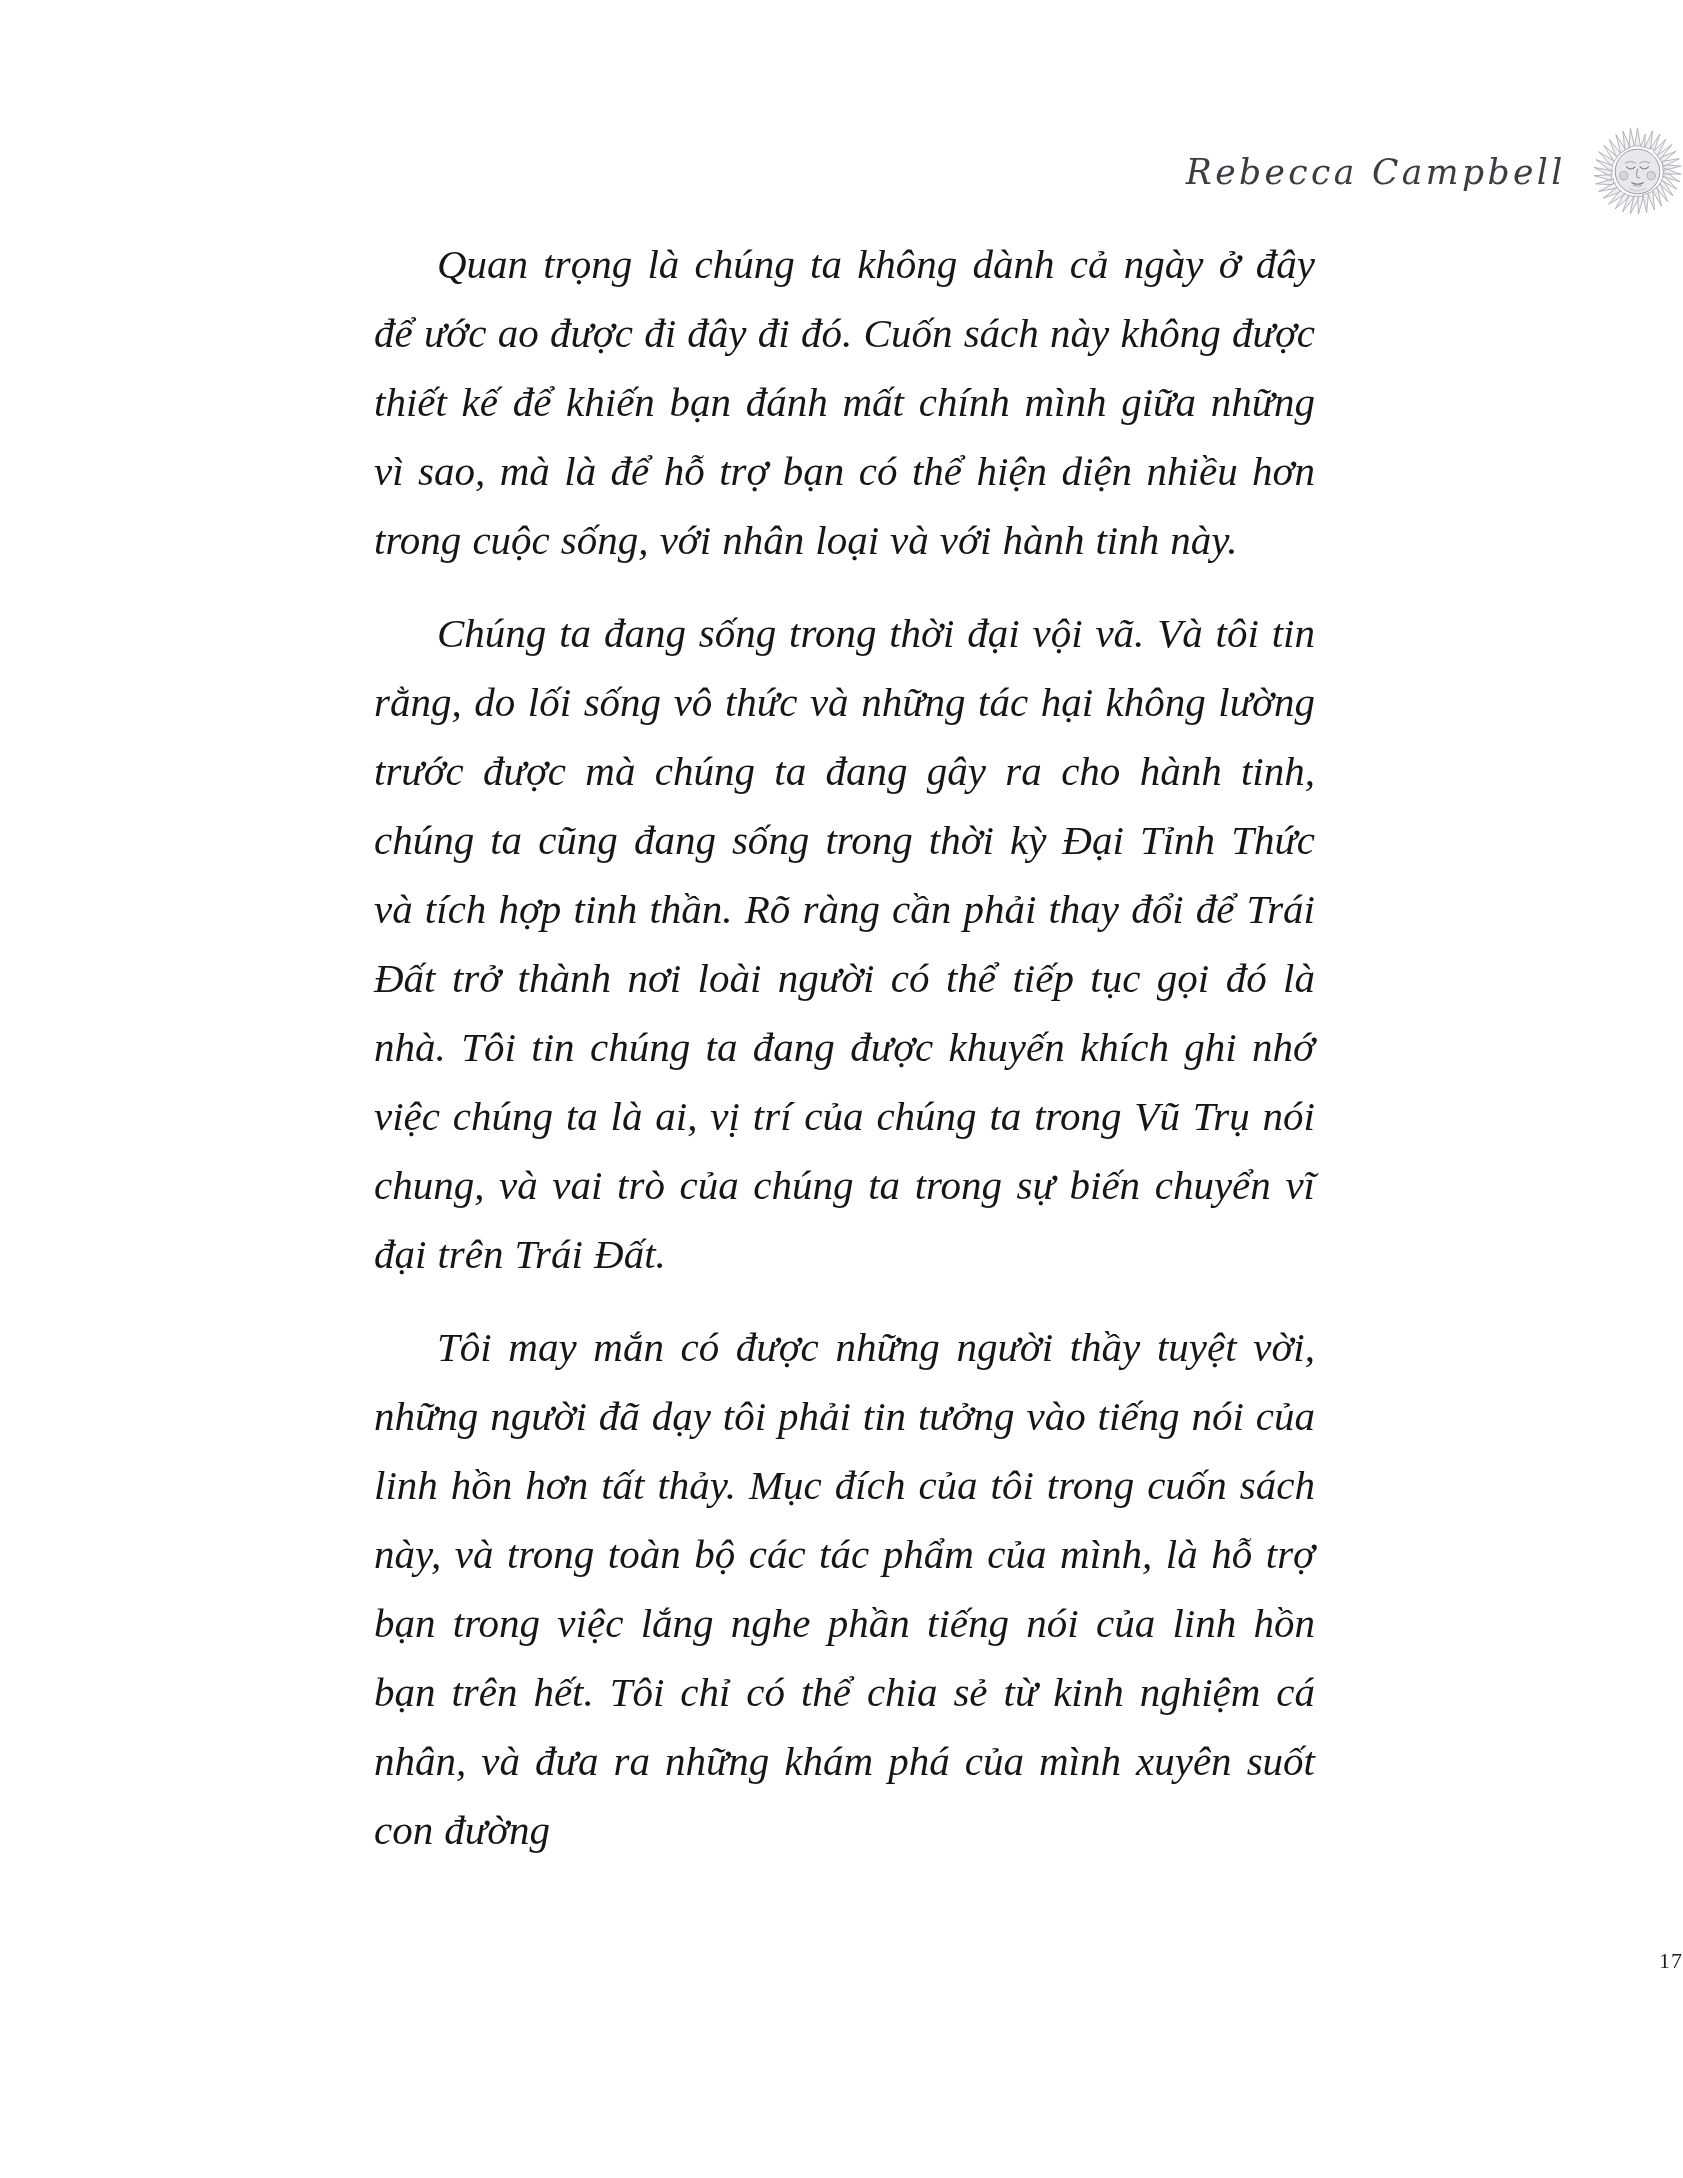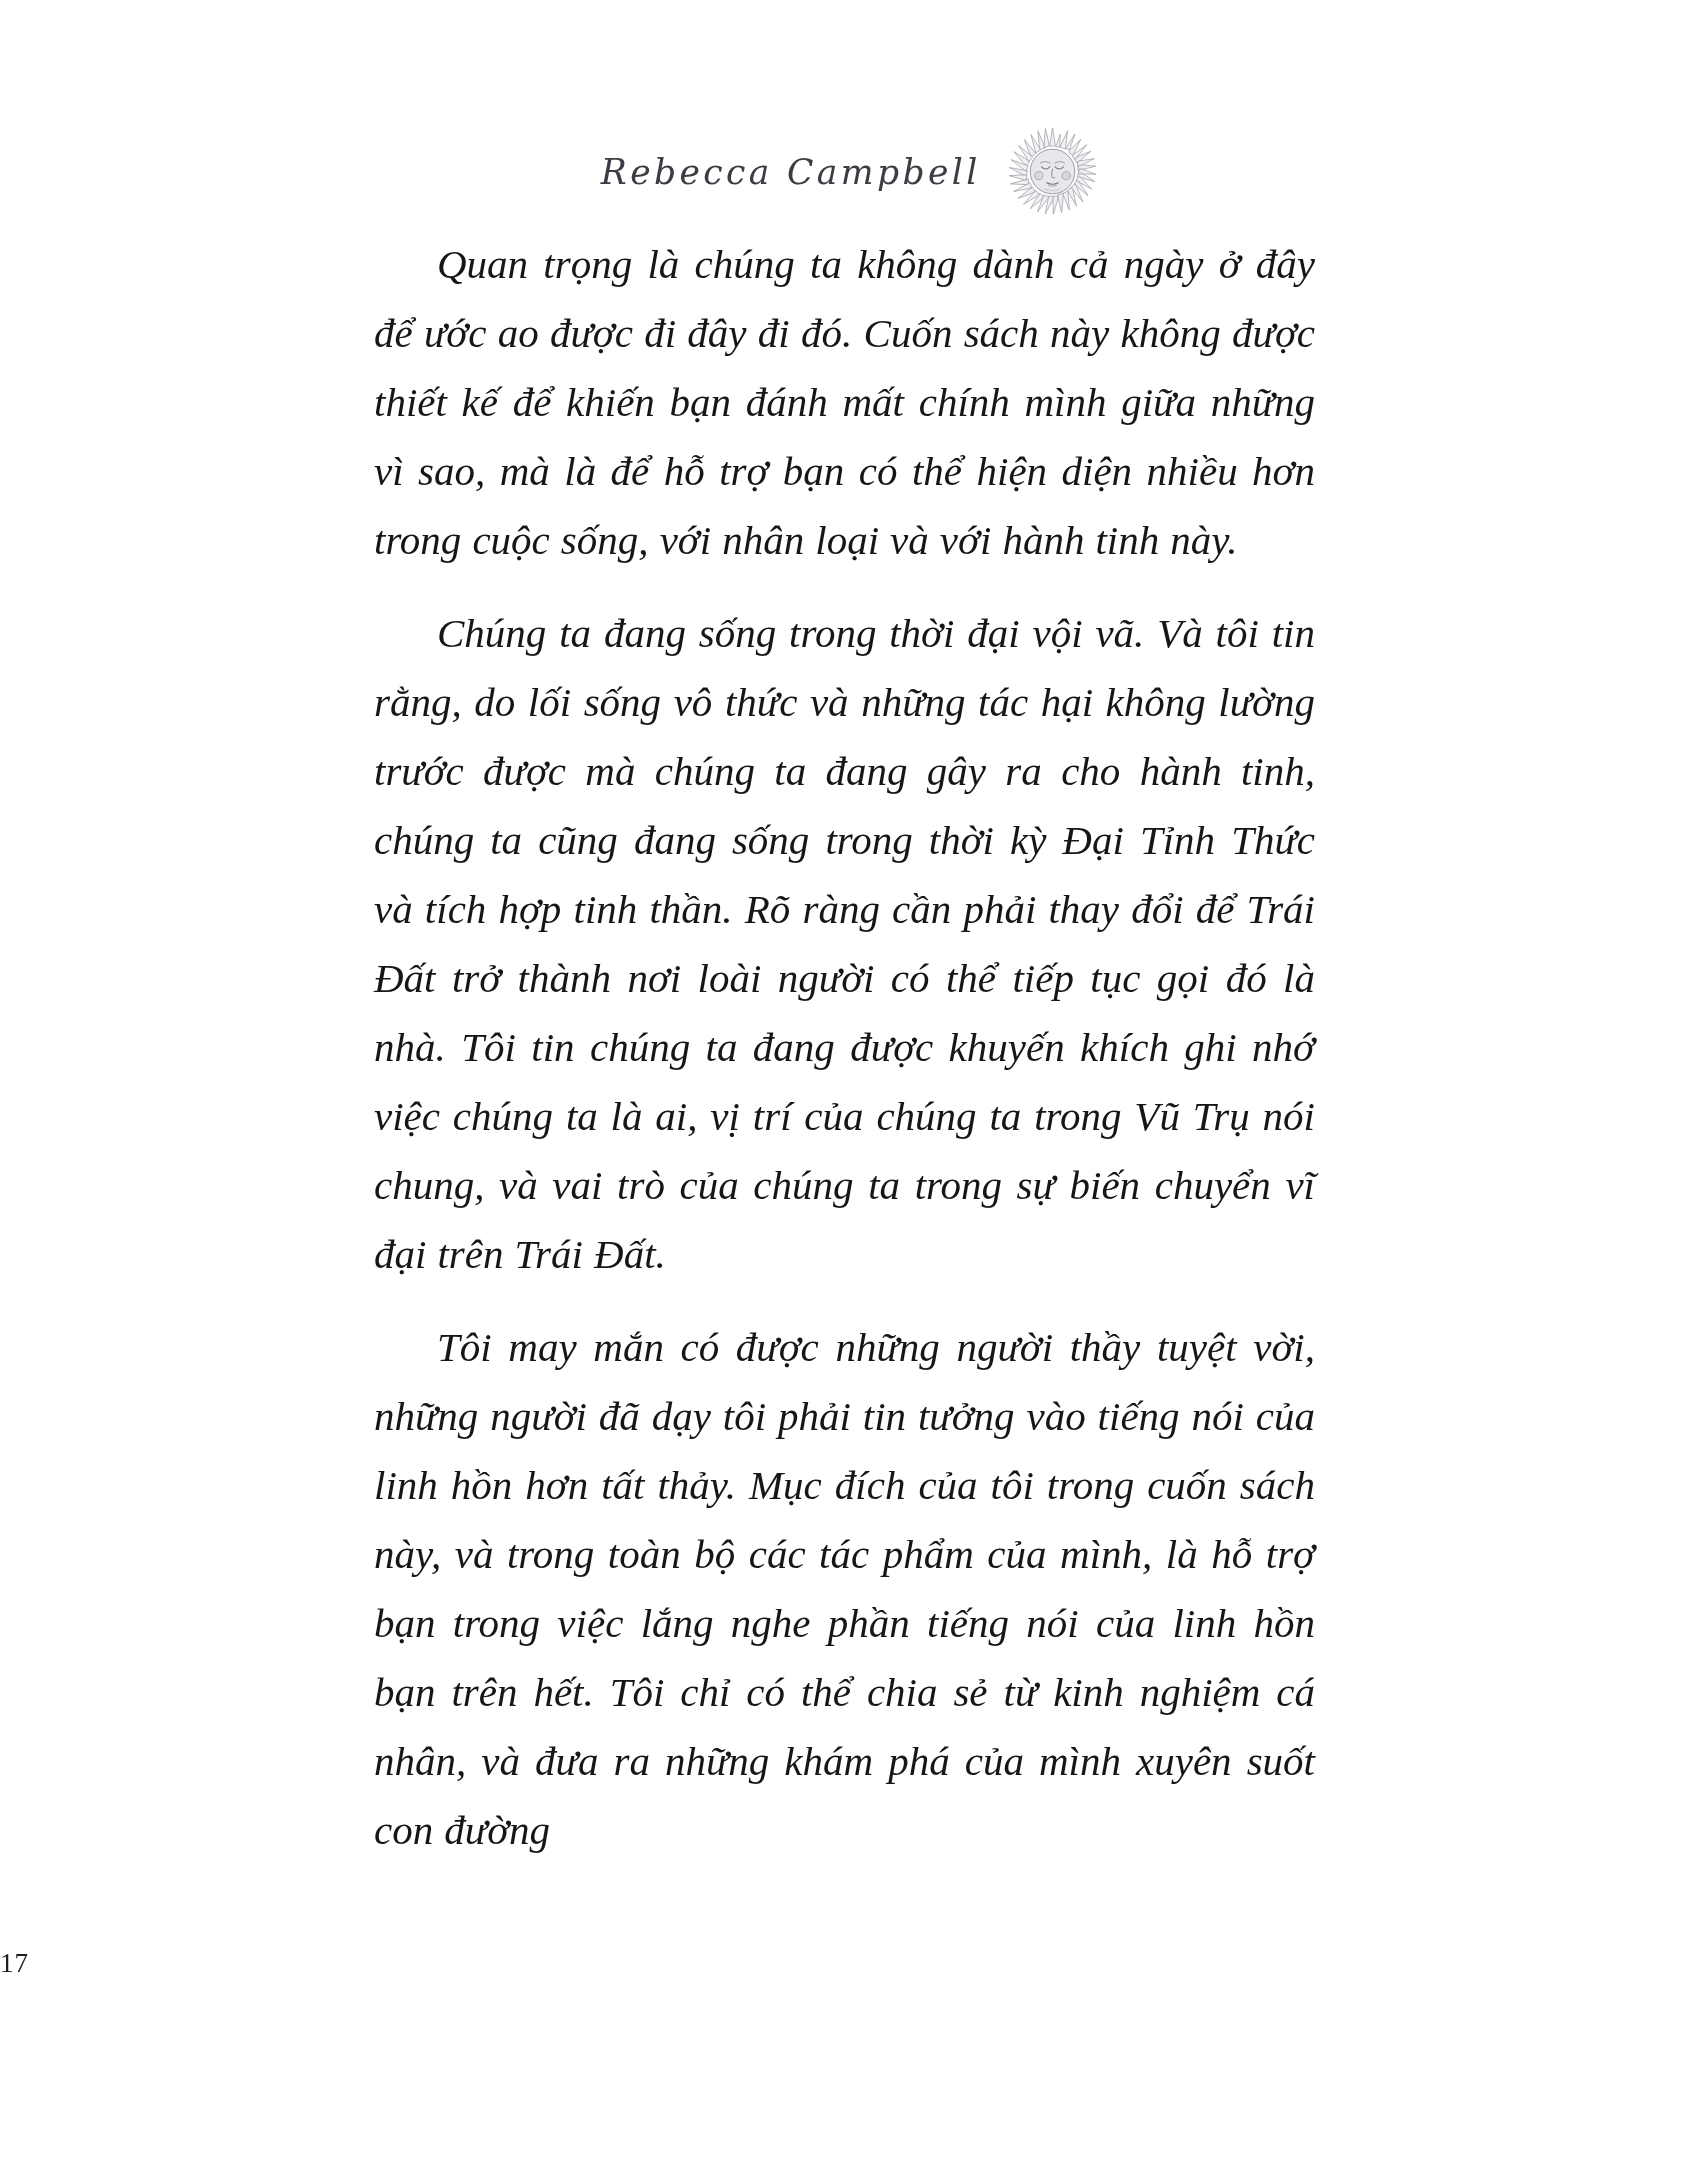--- a/index.html
+++ b/index.html
@@ -21,21 +21,21 @@
 
   
   .running-header {
     position: absolute;
     top: 117px;
     left: 0;
     width: 1683px;
     height: 109px;
     display: flex;
     align-items: center;
-    justify-content: center;
+    justify-content: flex-end;
     gap: 26px;
   }
 
   .header-author {
     font-family: "DejaVu Serif", "Liberation Serif", serif;
     font-style: italic;
     font-size: 36px;
     letter-spacing: 3.5px;
     color: #3c3c44;
     line-height: 1;
@@ -78,23 +78,23 @@
   }
 
   
 
   
   .folio {
     position: absolute;
     left: 0;
     top: 1948px;
     width: 1683px;
-    text-align: left;
+    text-align: right;
     font-family: "Liberation Serif", "DejaVu Serif", serif;
-    font-size: 27px;
+    font-size: 22px;
     color: #1d1d22;
     letter-spacing: 1px;
   }
 </style>
 </head>
 <body>
 
 <div class="page">
 
   <div class="running-header">

